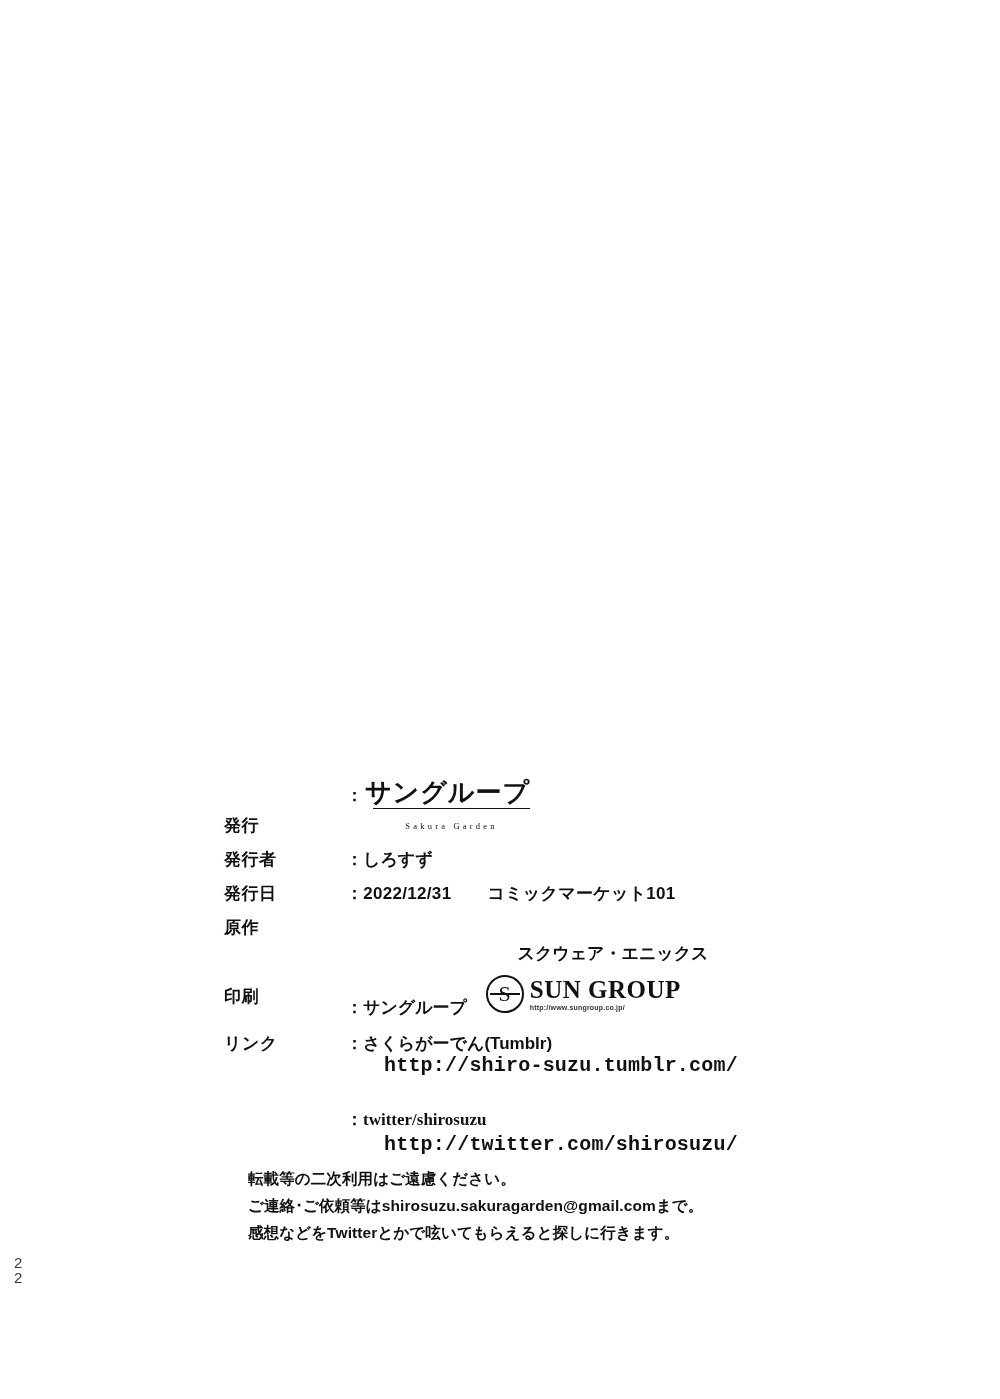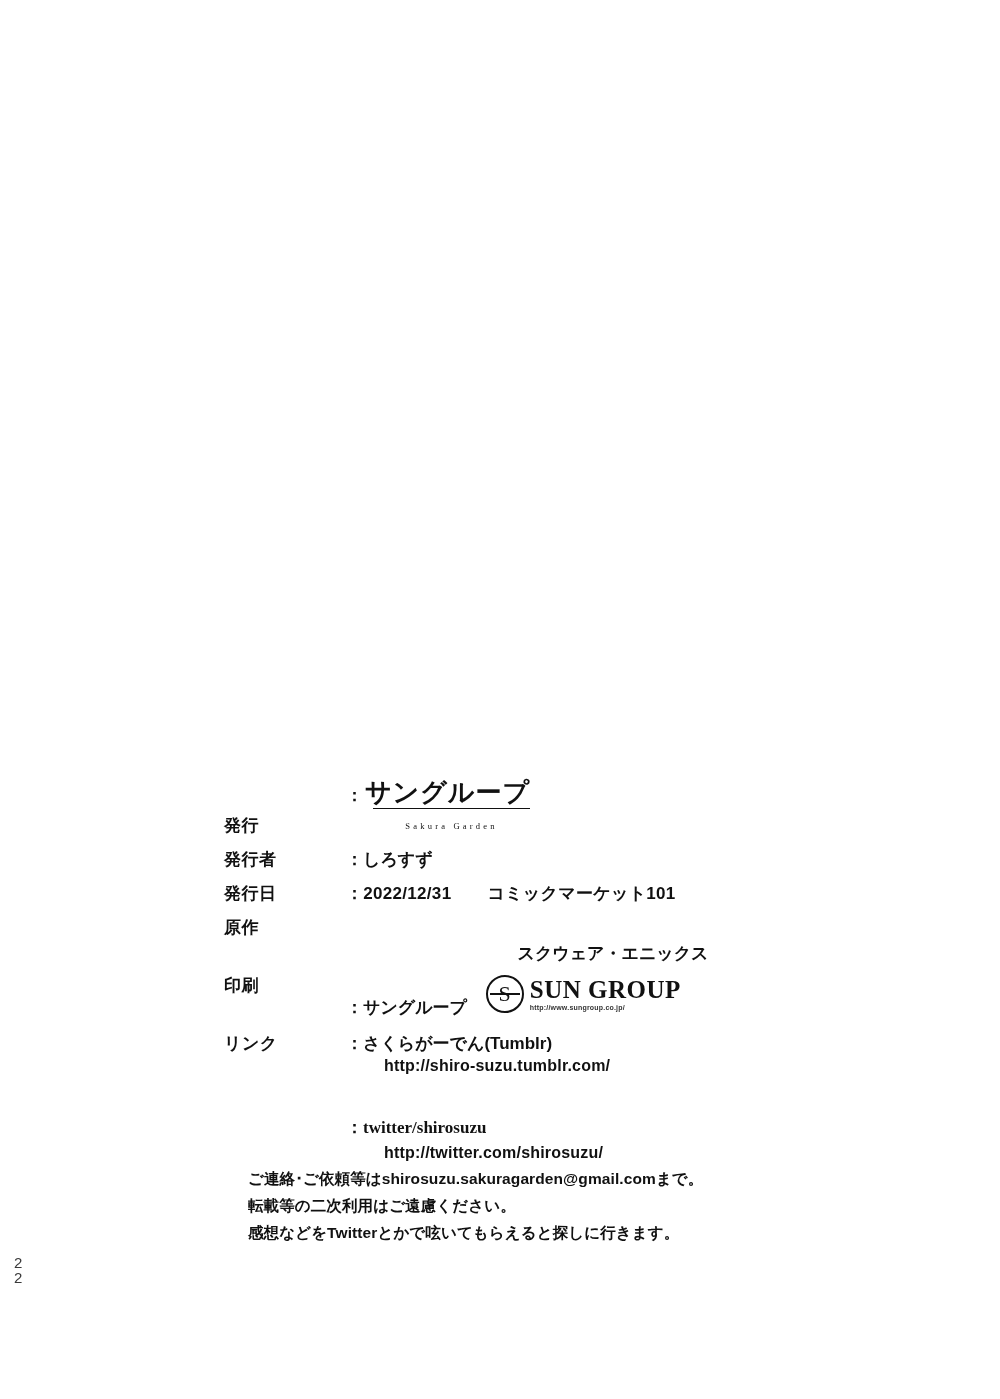--- a/index.html
+++ b/index.html
@@ -97,21 +97,21 @@
     margin-top: 4px;
     margin-left: 158px;
     font-weight: bold;
     font-size: 17px;
     line-height: 22px;
     text-align: center;
   }
   .orig-sep { display:inline-block; width: 22px; }
 
   
-  .row-print { margin-bottom: 14px; }
+  .row-print { align-items: center; margin-bottom: 14px; }
   .sungroup {
     display: inline-flex;
     align-items: center;
     margin-left: 14px;
   }
   .sg-mark {
     width: 34px;
     height: 34px;
     border: 2px solid #111;
     border-radius: 50%;
@@ -149,26 +149,26 @@
   .sg-url {
     font-size: 7px;
     letter-spacing: 0.2px;
     display: block;
     margin-top: 2px;
     color: #333;
     font-family: "Liberation Sans", sans-serif;
   }
 
   
-  .row-links { margin-bottom: 16px; }
+  .row-links { margin-bottom: 8px; }
   .link-lines { font-weight: bold; font-size: 17px; line-height: 25px; }
   .link-url {
     margin-left: 38px;
-    font-family: Liberation Sans, sans-serif;
-    font-size: 16px;
+    font-family: Liberation Mono, monospace;
+    font-size: 20px;
     font-weight: bold;
     letter-spacing: 0.2px;
   }
   .links-gap { height: 22px; }
   .link-group2 { margin-left: 122px; }
   .link-handle { font-family: "Liberation Serif", serif; font-weight: bold; font-size: 17px; }
 
   
   .notes {
     position: absolute;
@@ -249,16 +249,16 @@
   <div class="links-gap"></div>
 
   <div class="link-group2 link-lines">
     <div class="link-handle">：twitter/shirosuzu</div>
     <div class="link-url">http://twitter.com/shirosuzu/</div>
   </div>
 
 </div>
 
 <div class="notes">
+  <div>転載等の二次利用はご遠慮ください。</div>
   <div>ご連絡･ご依頼等はshirosuzu.sakuragarden@gmail.comまで。</div>
-  <div>転載等の二次利用はご遠慮ください。</div>
   <div>感想などをTwitterとかで呟いてもらえると探しに行きます。</div>
 </div>
 
 </body></html>

